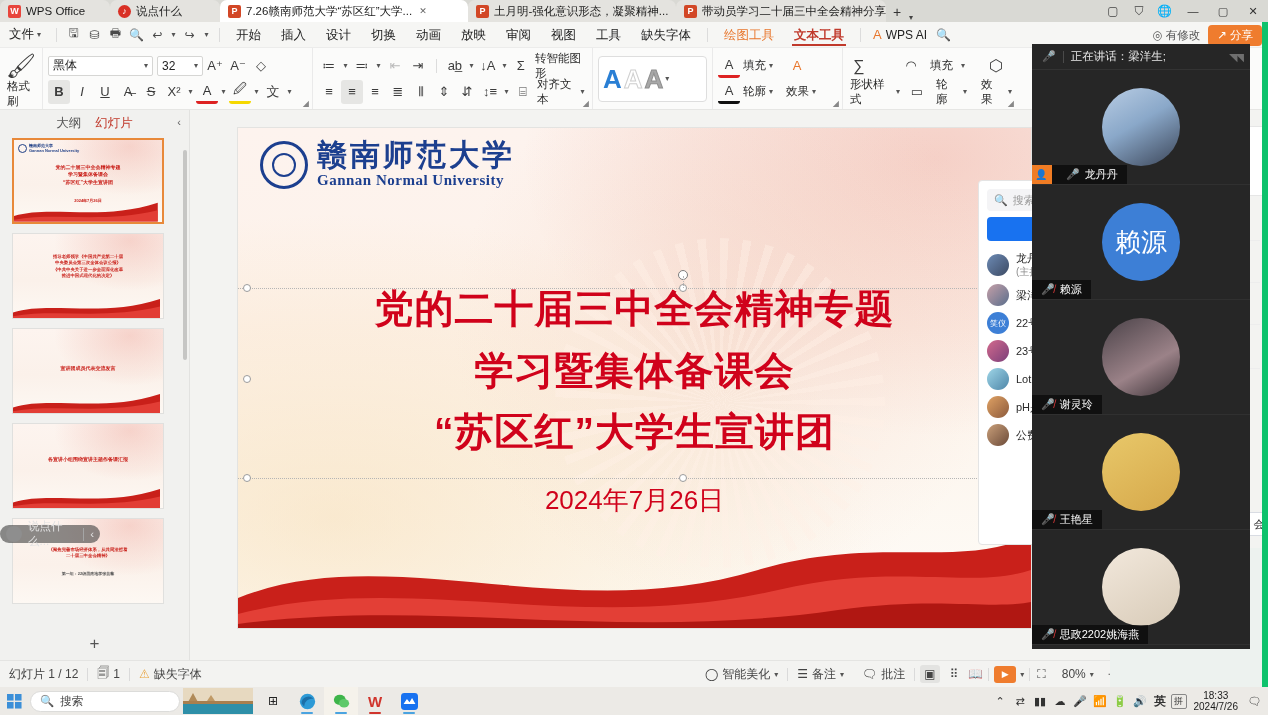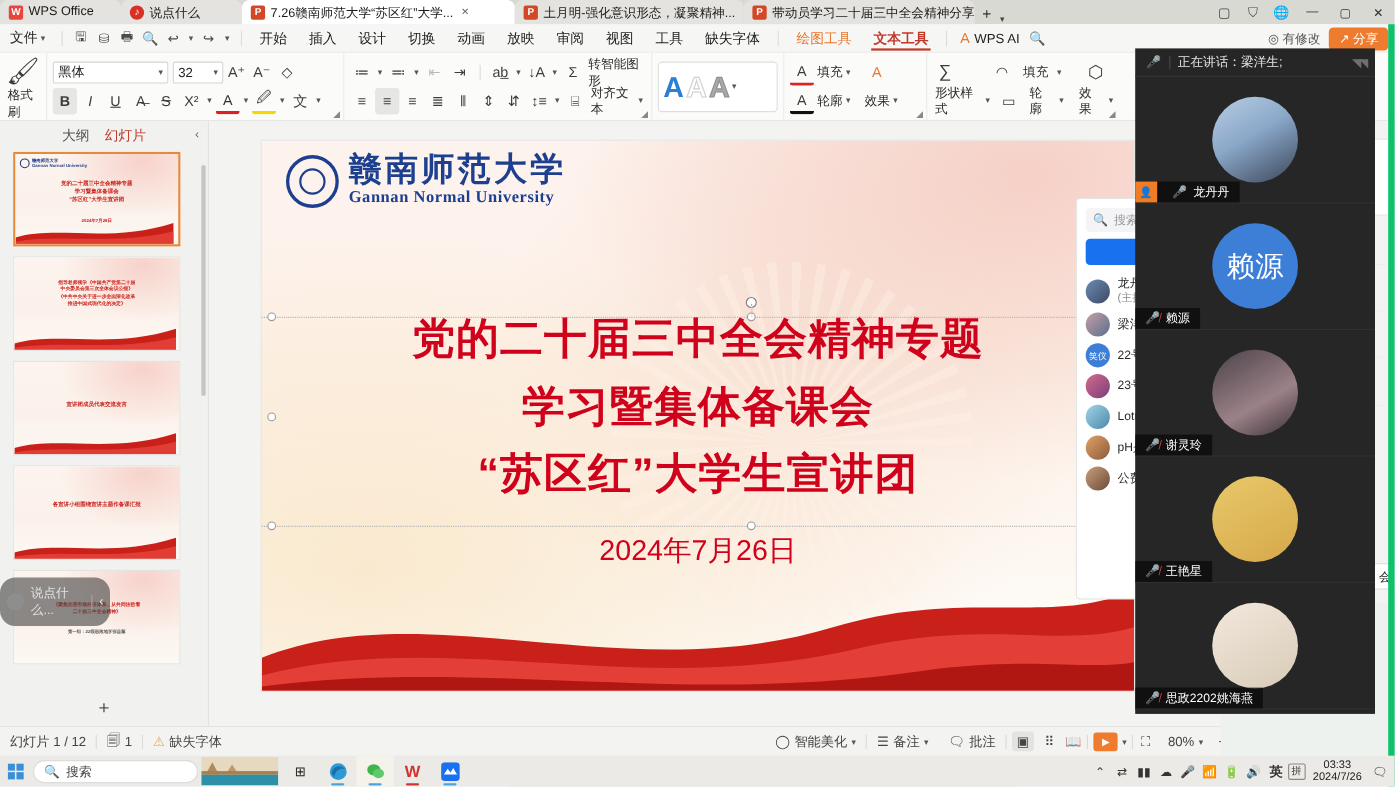--- a/index.html
+++ b/index.html
@@ -259,21 +259,21 @@
      color:#fff; font-size:26px; }
   .vtag { position:absolute; left:0; bottom:0; height:19px;
      display:flex; align-items:center; gap:5px; padding:0 9px 0 0;
      background:rgba(0,0,0,0.58); color:#fff; font-size:11px; }
   .vhost { width:20px; height:19px; background:#f07c24; display:flex;
      align-items:center; justify-content:center; font-size:10px; color:#fff; }
   .micoff { position:relative; color:#e03b3b; font-size:11px; padding-left:9px;}
   .micon { color:#fff; font-size:11px; padding-left:9px; }
 
   
-  .chatfloat { position:absolute; left:0px; top:525px; width:100px; height:44px;
+  .chatfloat { position:absolute; left:0px; top:525px; width:100px; height:18px;
      background:rgba(70,70,70,0.62); border-radius:14px;
      display:flex; align-items:center; gap:6px; padding:0 6px;
      color:#e2e2e2; font-size:11.5px; }
   .chatfloat .cdot { width:16px; height:16px; border-radius:50%;
      background:#8e8e8e; flex:0 0 auto;}
   .chatfloat .cbar { width:1px; height:13px; background:#a5a5a5; }
   svg { display:block; }
 </style>
 </head>
 <body>
@@ -844,20 +844,20 @@
       <span class="tri">⇄</span>
       <span class="tri">▮▮</span>
       <span class="tri">☁</span>
       <span class="tri">🎤</span>
       <span class="tri">📶</span>
       <span class="tri">🔋</span>
       <span class="tri">🔊</span>
       <span class="tri" style="font-weight:bold;font-size:12px">英</span>
       <span class="tri" style="border:1px solid #888;border-radius:2px;width:16px;height:15px;font-size:9px">拼</span>
       <span class="tclock">
-        <span style="display:block">03:33</span>
+        <span style="display:block">18:33</span>
         <span style="display:block">2024/7/26</span>
       </span>
       <span class="tri">🗨</span>
     </div>
   </div>
 
 </div>
 
 </body></html>

